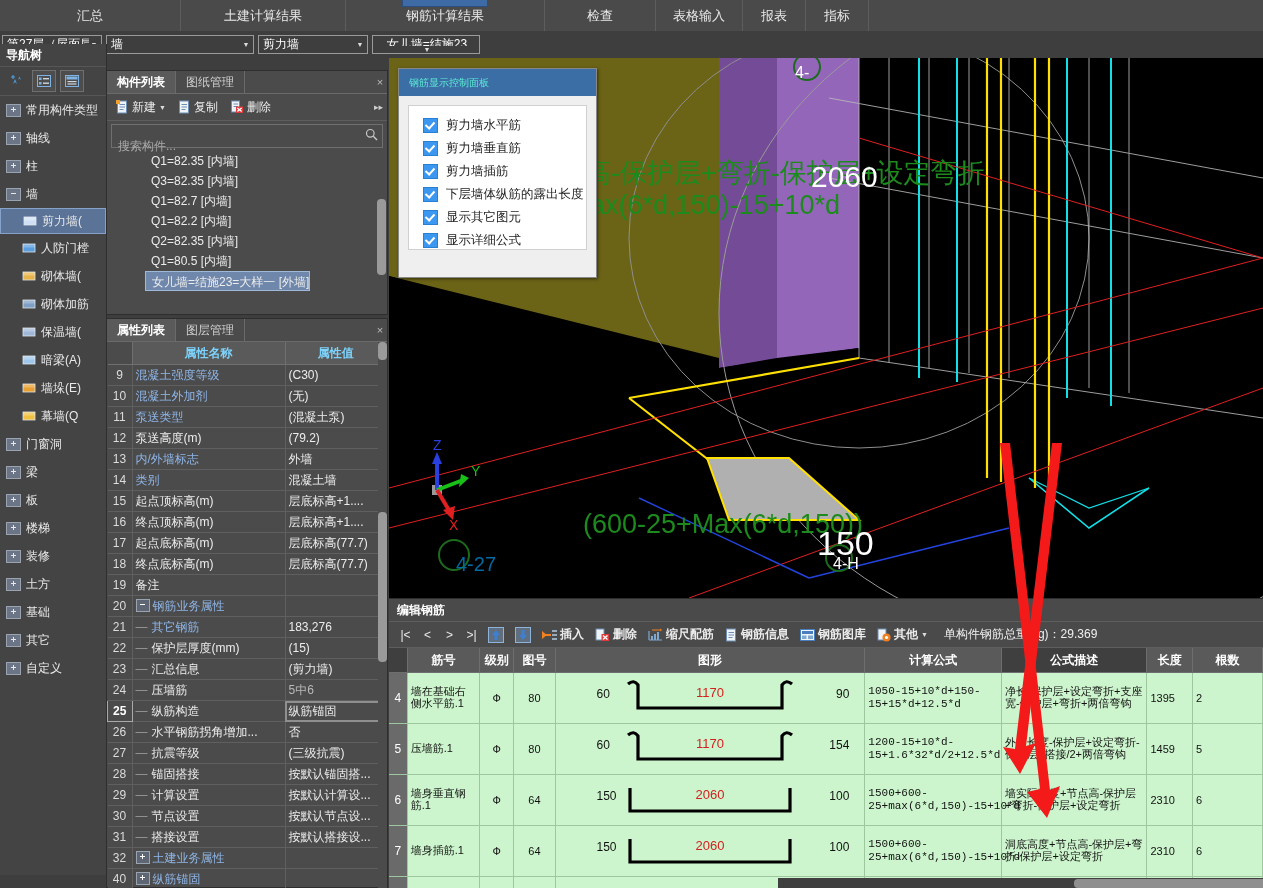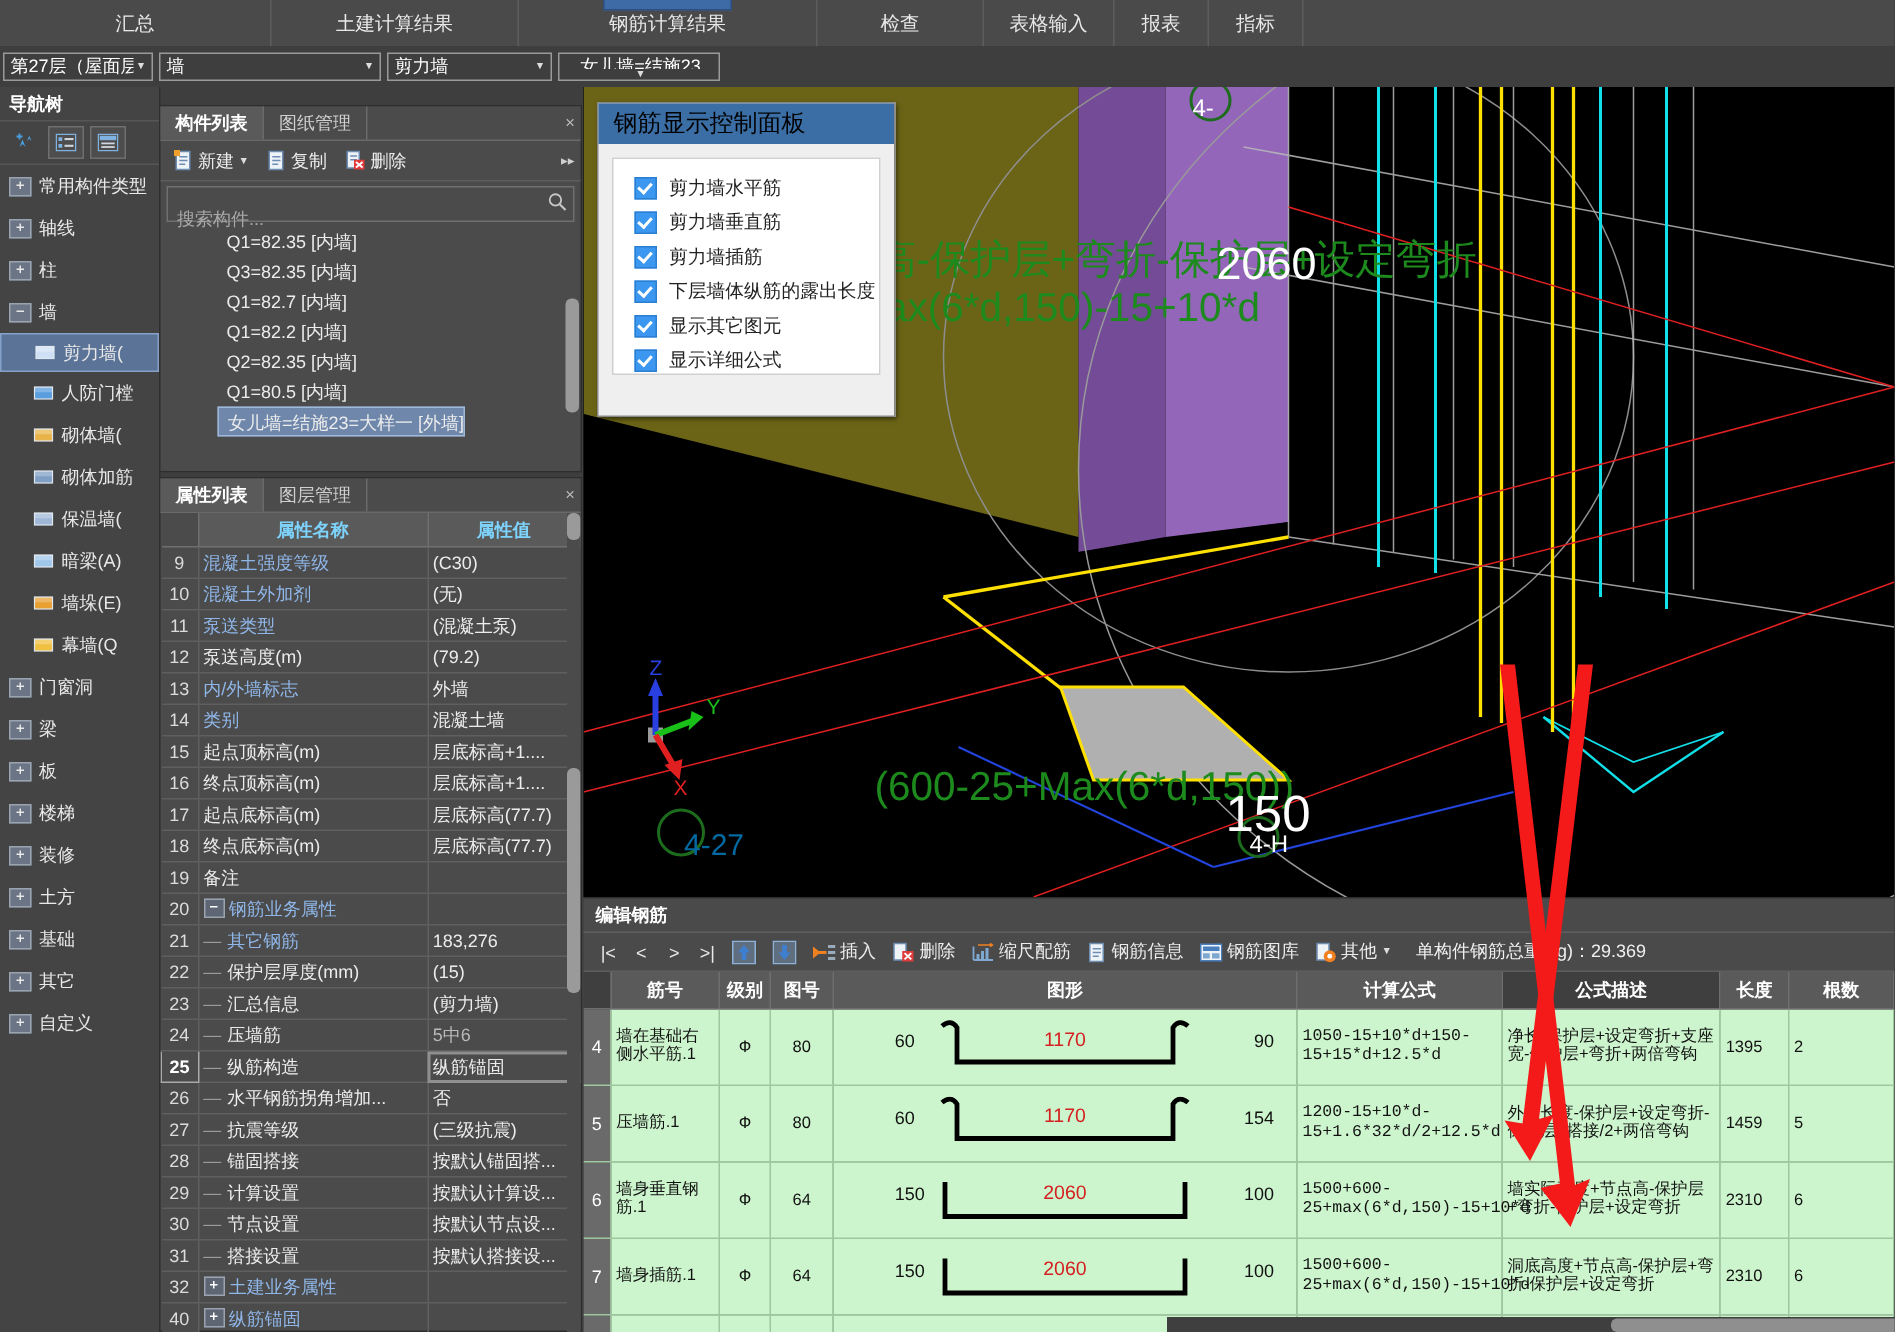--- a/index.html
+++ b/index.html
@@ -14,21 +14,21 @@
   .tabbar .spacer{flex:1;border-right:none;}
 
   
   .filterbar{position:absolute;left:0;top:31px;width:1263px;height:26px;background:#3e3e3e;display:flex;align-items:center;padding-left:2px;gap:4px;}
   .combo{height:19px;background:#3e3e3e;border:1px solid #9a9a9a;display:flex;align-items:center;color:#fff;font-size:12px;padding:0 2px 0 4px;box-sizing:border-box;position:relative;}
   .combo .txt{overflow:hidden;white-space:nowrap;flex:1;}
   .combo .arrow{width:10px;text-align:center;font-size:7px;color:#ddd;line-height:1;}
   .cb1{width:100px;}.cb2{width:148px;}.cb3{width:110px;}.cb4{width:108px;flex-direction:column;}
 
   
-  .navtree{position:absolute;left:0;top:58px;width:106px;height:831px;background:#444;border-right:1px solid #2e2e2e;}
+  .navtree{position:absolute;left:0;top:44px;width:106px;height:831px;background:#444;border-right:1px solid #2e2e2e;}
   .navtree .title{height:22px;line-height:22px;padding-left:6px;font-weight:bold;font-size:12px;color:#fff;background:#444;border-bottom:1px solid #565656;}
   .navtree .tools{height:28px;display:flex;align-items:center;gap:4px;padding-left:6px;border-bottom:1px solid #565656;}
   .icbtn{width:22px;height:20px;border:1px solid #6f6f6f;background:#4d4d4d;display:flex;align-items:center;justify-content:center;}
   .icbtn.flat{border:none;background:transparent;}
   .navlist{overflow:hidden;}
   .navitem{height:28px;display:flex;align-items:center;padding-left:6px;font-size:12px;color:#e9e9e9;white-space:nowrap;}
   .navitem.sub{padding-left:22px;}
   .navitem.sel{background:#5b7396;border:1px solid #86a2c8;box-sizing:border-box;height:26px;margin-right:0;}
   .folder{width:13px;height:11px;border:1px solid #9aa4b0;background:#6b7585;margin-right:5px;position:relative;flex:none;}
   .folder:before{content:"";position:absolute;left:4px;top:4.5px;width:5px;height:1px;background:#e8e8e8;}
@@ -70,33 +70,33 @@
   .treeglyph.plus:after{content:"";position:absolute;left:5px;top:2.5px;width:1px;height:5px;background:#fff;}
   .dash{display:inline-block;width:16px;color:#9a9a9a;}
 
   
   .viewport{position:absolute;left:389px;top:58px;width:874px;height:540px;background:#000;overflow:hidden;}
   .vp-text{position:absolute;color:#1d8a1d;font-size:27px;white-space:nowrap;font-family:"Liberation Sans",sans-serif;}
   .vp-white{position:absolute;color:#fff;white-space:nowrap;font-family:"Liberation Sans",sans-serif;}
 
   
   .dlg{position:absolute;left:398px;top:68px;width:197px;height:208px;background:#efefef;border:1px solid #888;box-shadow:1px 1px 3px rgba(0,0,0,.5);}
-  .dlg .dtitle{height:27px;background:#3a6ea5;color:#000000;font-size:16px;display:flex;align-items:center;padding-left:10px;}
+  .dlg .dtitle{height:27px;background:#3a6ea5;color:#5eead4;font-size:10px;display:flex;align-items:center;padding-left:10px;}
   .dlg .dbody{margin:9px;height:145px;background:#fff;border:1px solid #d0d0d0;padding:8px 0 0 0;box-sizing:border-box;}
   .chkrow{display:flex;align-items:center;height:23px;padding-left:14px;}
   .chk{width:13px;height:13px;background:#3c97f0;border:1px solid #2a7fd1;margin-right:8px;position:relative;flex:none;}
   .chk:after{content:"";position:absolute;left:3px;top:1px;width:4px;height:7px;border:solid #fff;border-width:0 2px 2px 0;transform:rotate(42deg);}
   .chkrow .lbl{color:#222;font-size:12.5px;white-space:nowrap;}
 
   
   .rebar{position:absolute;left:389px;top:598px;width:874px;height:290px;background:#4a4a4a;border-top:1px solid #2e2e2e;}
   .rebar .rtitle{height:22px;line-height:22px;padding-left:8px;font-size:12px;color:#fff;font-weight:bold;border-bottom:1px solid #5e5e5e;}
   .rtoolbar{height:25px;display:flex;align-items:center;gap:1px;padding:0 6px;border-bottom:1px solid #5e5e5e;}
   .navbtn{width:21px;text-align:center;font-size:12px;color:#e9e9e9;}
-  .rtb{display:flex;align-items:center;gap:3px;padding:1px 5px;font-size:12px;color:#ececec;white-space:nowrap;}
+  .rtb{display:flex;align-items:center;gap:3px;padding:1px 5px;font-size:12px;color:#ececec;white-space:nowrap;font-weight:bold;}
   .weight{font-size:12px;color:#f0f0f0;margin-left:10px;white-space:nowrap;}
 
   .gridwrap{position:relative;height:auto;overflow:hidden;}
   table.grid{width:874px;border-collapse:collapse;table-layout:fixed;}
   table.grid th{background:#5a5a5a;color:#fff;font-size:12px;font-weight:bold;height:22px;border-right:1px solid #6e6e6e;border-bottom:1px solid #6e6e6e;}
   table.grid th.dark{background:#3f3f3f;}
   table.grid td{background:#cdf5cd;color:#111;font-size:11px;border-right:1px solid #9fc79f;border-bottom:1px solid #9fc79f;padding:2px 3px;vertical-align:middle;}
   table.grid td.rowno{background:#6a6a6a;color:#fff;text-align:center;font-size:12px;width:14px;padding:0;}
   td.cname{width:62px;line-height:1.05;}
   td.lvl{width:28px;text-align:center;font-size:13px;}

